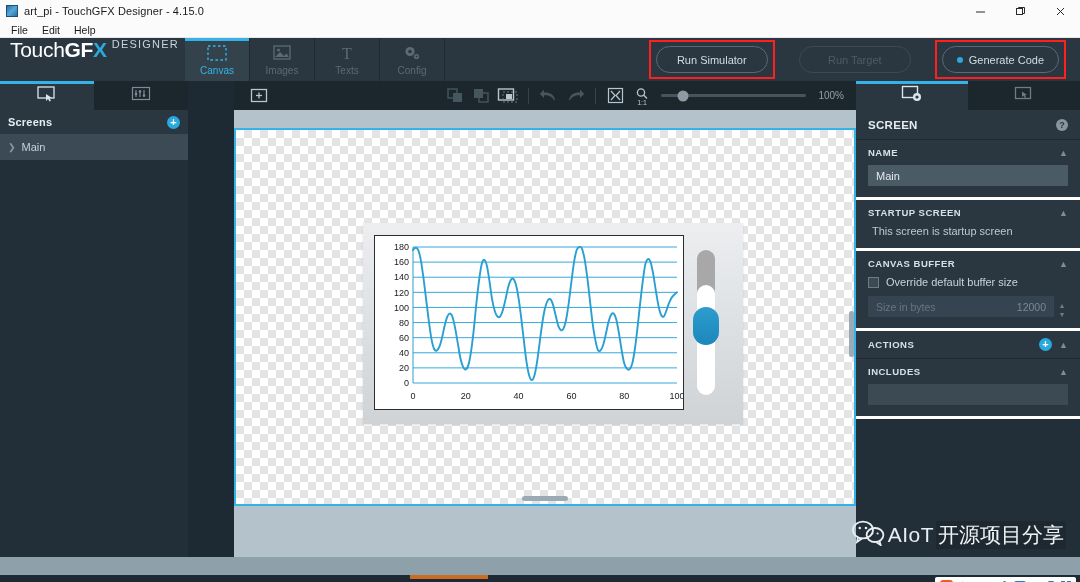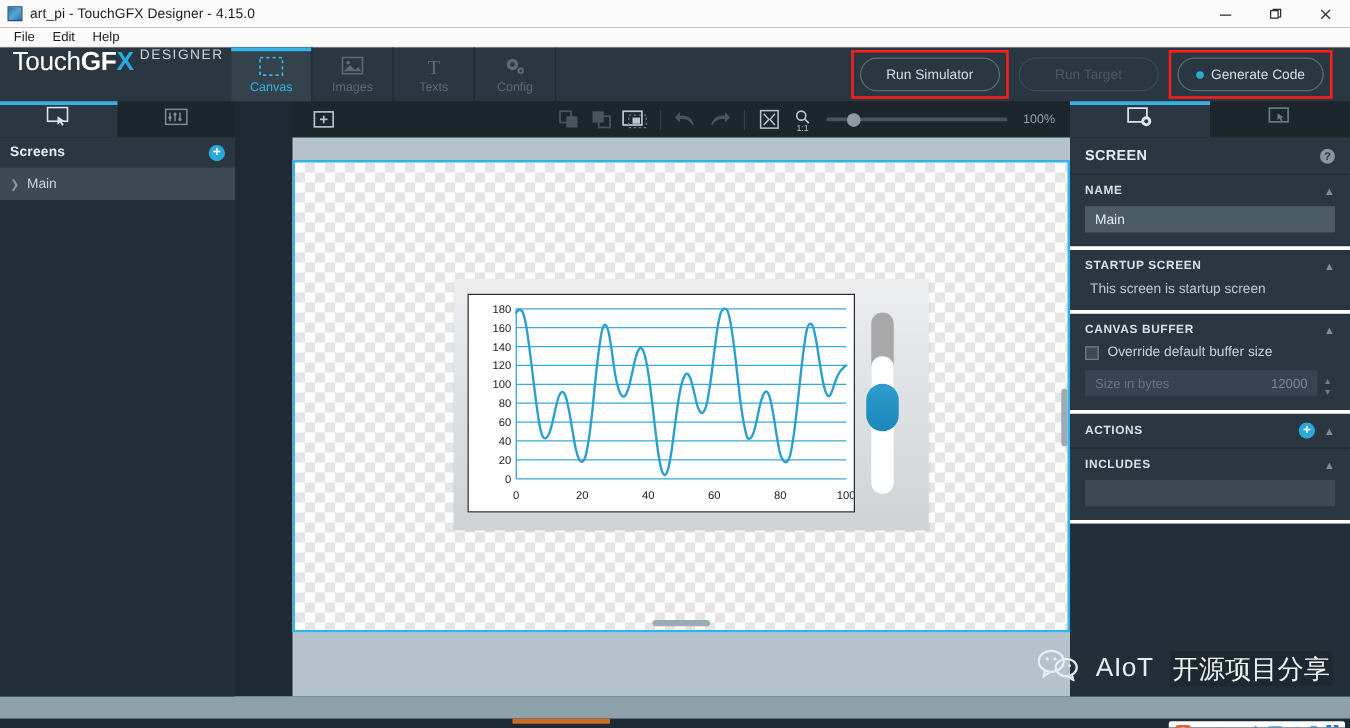--- a/index.html
+++ b/index.html
@@ -53,21 +53,21 @@
   }
   .mtab .lbl{ font-size:10px;color:#5c6a74;text-align:center; }
   .mtab.active{ background:#34424c; }
   .mtab.active .lbl{ color:#35b3e8; }
   .mtab.active::before{
     content:"";position:absolute;top:0;left:0;right:0;height:2.5px;background:#35b3e8;
   }
   .mtab .ico{ height:18px;display:flex;align-items:center;justify-content:center; }
 
   .hdr-actions{
-    margin-left:auto;display:flex;align-items:center;gap:8px;padding-right:14px;text-align:right;
+    margin-left:auto;display:flex;align-items:center;gap:24px;padding-right:14px;text-align:right;
   }
   .pill{
     height:27px;min-width:112px;border:1px solid #5b6a74;border-radius:14px;
     display:flex;align-items:center;justify-content:center;gap:6px;
     font-size:11px;color:#d3dde3;background:transparent;padding:0 14px;
   }
   .pill.dim{ color:#4d5b65;border-color:#3d4a53; }
   .pill .dot{ width:6px;height:6px;border-radius:50%;background:#2aa9dd;flex:none; }
   .redbox{ border:2px solid #ff1f1f; padding:4px 5px; display:flex; }
 
@@ -226,21 +226,21 @@
     display:flex;align-items:center;gap:5px;padding:0 5px;
   }
   .tray .sg{
     width:13px;height:13px;border-radius:3px;background:#f05a28;color:#fff;font-size:10px;
     display:flex;align-items:center;justify-content:center;font-weight:700;
   }
   .tray .ti{ font-size:10px;color:#2b7bb9; }
 
   
   .watermark{
-    position:absolute;right:14px;bottom:32px;display:flex;align-items:center;gap:13px;
+    position:absolute;right:14px;bottom:32px;display:flex;align-items:center;gap:2px;
     pointer-events:none;
   }
   .wm-text{ font-size:21px;color:#e8eef2;letter-spacing:.5px; }
   .wm-dark{
     font-size:21px;color:#eef3f6;background:rgba(30,40,48,.92);padding:0 2px;
   }
 </style>
 </head>
 <body>
 

